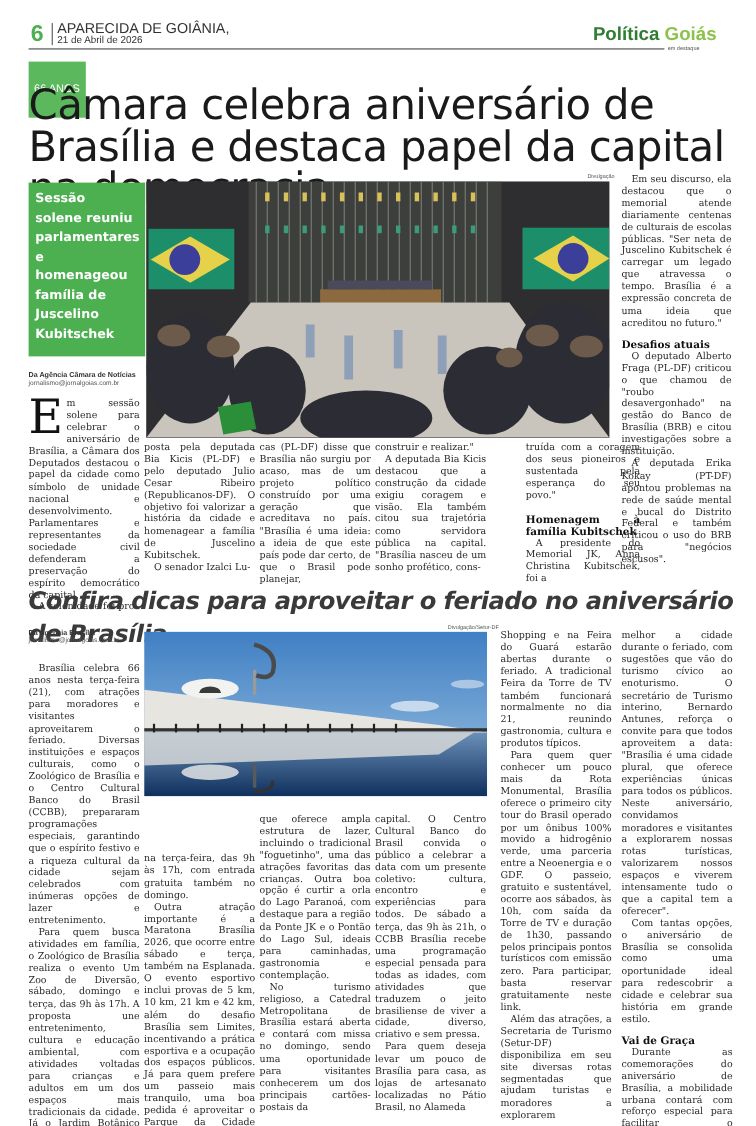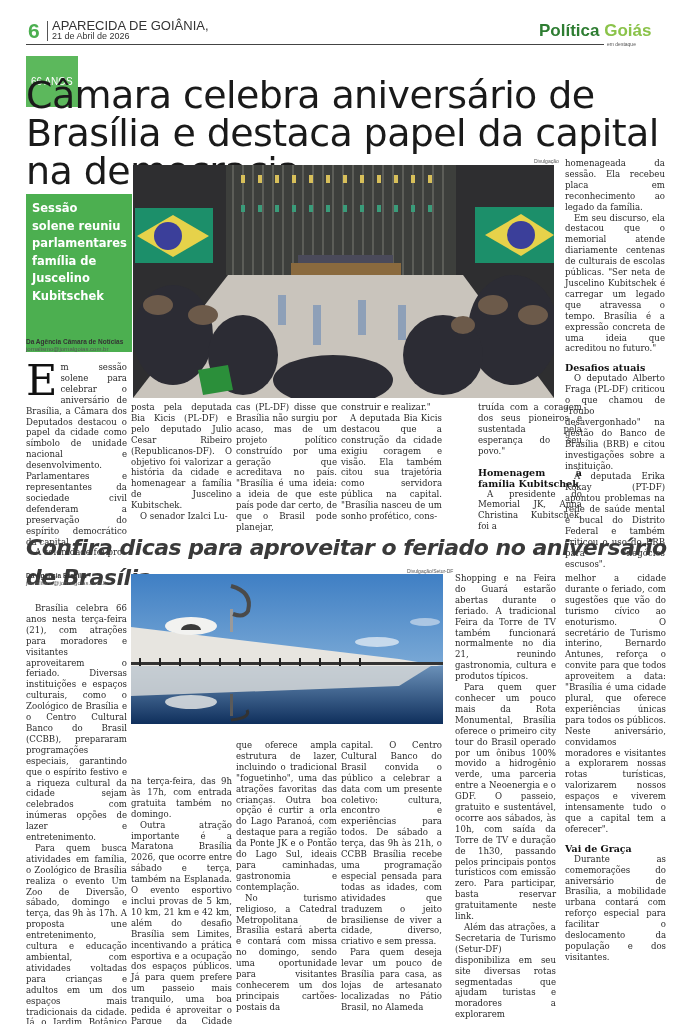--- a/index.html
+++ b/index.html
@@ -17,21 +17,21 @@
   .logo .g { color: #8bc34a; }
   .logo-sub { position: absolute; left: 607px; top: 41px; font-size: 5px; color: #555; font-family: "Liberation Sans", sans-serif; }
 
   
   .tag { position: absolute; left: 26px; top: 56px; background: #5cb85c; color: #fff; font-family: "Liberation Sans", sans-serif; font-weight: normal; font-size: 10px; padding: 20px 5px; line-height: 11px; }
 
   
   .h1 { position: absolute; left: 26px; top: 76px; width: 640px; font-family: "DejaVu Sans", sans-serif; font-weight: normal; font-size: 38px; line-height: 38px; color: #1a1a1a; letter-spacing: -0.6px; }
 
   
-  .greenbox { position: absolute; left: 26px; top: 166px; width: 106px; height: 158px; background: #4caf50; padding: 6px 6px; margin-top: 28px; }
+  .greenbox { position: absolute; left: 26px; top: 166px; width: 106px; height: 158px; background: #4caf50; padding: 6px 6px; }
   .greenbox span { color: #fff; font-family: "DejaVu Sans", sans-serif; font-weight: bold; font-size: 11.5px; line-height: 17.5px; display: block; }
 
   .credit-src { position: absolute; left: 26px; top: 338px; font-family: "Liberation Sans", sans-serif; font-weight: bold; font-size: 6.5px; color: #333; }
   .credit-mail { position: absolute; left: 26px; top: 346px; font-family: "Liberation Sans", sans-serif; font-size: 6px; color: #555; }
 
   
   .photo1 { position: absolute; left: 133px; top: 165px; width: 421px; height: 233px; overflow: hidden; background: #3a3a3a; }
   .photo-credit { position: absolute; font-family: "Liberation Sans", sans-serif; font-size: 5px; color: #555; }
 
   
@@ -57,20 +57,21 @@
 <div class="logo"><span class="p">Política </span><span class="g">Goiás</span></div>
 <div class="logo-sub">em destaque</div>
 
 <div class="tag">66 ANOS</div>
 <h1 class="h1">Câmara celebra aniversário de Brasília e destaca papel da capital na democracia</h1>
 
 <div class="greenbox">
   <span>Sessão</span>
   <span>solene reuniu</span>
   <span>parlamentares</span>
+  <span>e homenageou</span>
   <span>família de</span>
   <span>Juscelino</span>
   <span>Kubitschek</span>
 </div>
 <div class="credit-src">Da Agência Câmara de Notícias</div>
 <div class="credit-mail">jornalismo@jornalgoias.com.br</div>
 
 <div class="photo-credit" style="left:534px;top:158px;">Divulgação</div>
 <div class="photo1" title="Plenário da Câmara dos Deputados em sessão solene com bandeiras do Brasil nos telões">
   <svg width="421" height="233" viewBox="0 0 421 233">
@@ -180,21 +181,20 @@
 <div class="col" style="left:341px;top:402px;width:101px;">
   <p class="noind">construir e realizar."</p>
   <p>A deputada Bia Kicis destacou que a construção da cidade exigiu coragem e visão. Ela também citou sua trajetória como servidora pública na capital. "Brasília nasceu de um sonho profético, cons-</p>
 </div>
 <div class="col" style="left:446px;top:402px;width:104px;margin-left:32px;">
   <p class="noind">truída com a coragem dos seus pioneiros e sustentada pela esperança do seu povo."</p>
   <h4 style="margin-top:10px;">Homenagem à família Kubitschek</h4>
   <p>A presidente do Memorial JK, Anna Christina Kubitschek, foi a</p>
 </div>
 <div class="col" style="left:565px;top:158px;width:100px;">
-  <p class="noind">homenageada da sessão. Ela recebeu placa em reconhecimento ao legado da família.</p>
   <p>Em seu discurso, ela destacou que o memorial atende diariamente centenas de culturais de escolas públicas. "Ser neta de Juscelino Kubitschek é carregar um legado que atravessa o tempo. Brasília é a expressão concreta de uma ideia que acreditou no futuro."</p>
   <h4 style="margin-top:8px;">Desafios atuais</h4>
   <p>O deputado Alberto Fraga (PL-DF) criticou o que chamou de "roubo desavergonhado" na gestão do Banco de Brasília (BRB) e citou investigações sobre a instituição.</p>
   <p>A deputada Erika Kokay (PT-DF) apontou problemas na rede de saúde mental e bucal do Distrito Federal e também criticou o uso do BRB para "negócios escusos".</p>
 </div>
 
 <h2 class="h2">Confira dicas para aproveitar o feriado no aniversário de Brasília</h2>
 <div class="credit-src" style="top:572px;">Da Agência Brasília</div>
 <div class="credit-mail" style="top:580px;">jornalismo@jornalgoias.com.br</div>
 
@@ -258,15 +258,16 @@
   <p class="noind">capital. O Centro Cultural Banco do Brasil convida o público a celebrar a data com um presente coletivo: cultura, encontro e experiências para todos. De sábado a terça, das 9h às 21h, o CCBB Brasília recebe uma programação especial pensada para todas as idades, com atividades que traduzem o jeito brasiliense de viver a cidade, diverso, criativo e sem pressa.</p>
   <p>Para quem deseja levar um pouco de Brasília para casa, as lojas de artesanato localizadas no Pátio Brasil, no Alameda</p>
 </div>
 <div class="col" style="left:455px;top:573px;width:101px;">
   <p class="noind">Shopping e na Feira do Guará estarão abertas durante o feriado. A tradicional Feira da Torre de TV também funcionará normalmente no dia 21, reunindo gastronomia, cultura e produtos típicos.</p>
   <p>Para quem quer conhecer um pouco mais da Rota Monumental, Brasília oferece o primeiro city tour do Brasil operado por um ônibus 100% movido a hidrogênio verde, uma parceria entre a Neoenergia e o GDF. O passeio, gratuito e sustentável, ocorre aos sábados, às 10h, com saída da Torre de TV e duração de 1h30, passando pelos principais pontos turísticos com emissão zero. Para participar, basta reservar gratuitamente neste link.</p>
   <p>Além das atrações, a Secretaria de Turismo (Setur-DF) disponibiliza em seu site diversas rotas segmentadas que ajudam turistas e moradores a explorarem</p>
 </div>
 <div class="col" style="left:565px;top:573px;width:101px;">
   <p class="noind">melhor a cidade durante o feriado, com sugestões que vão do turismo cívico ao enoturismo. O secretário de Turismo interino, Bernardo Antunes, reforça o convite para que todos aproveitem a data: "Brasília é uma cidade plural, que oferece experiências únicas para todos os públicos. Neste aniversário, convidamos moradores e visitantes a explorarem nossas rotas turísticas, valorizarem nossos espaços e viverem intensamente tudo o que a capital tem a oferecer".</p>
+  <p>Com tantas opções, o aniversário de Brasília se consolida como uma oportunidade ideal para redescobrir a cidade e celebrar sua história em grande estilo.</p>
   <h4 style="margin-top:8px;">Vai de Graça</h4>
   <p>Durante as comemorações do aniversário de Brasília, a mobilidade urbana contará com reforço especial para facilitar o deslocamento da população e dos visitantes.</p>
 </div>
 
 </body></html>

